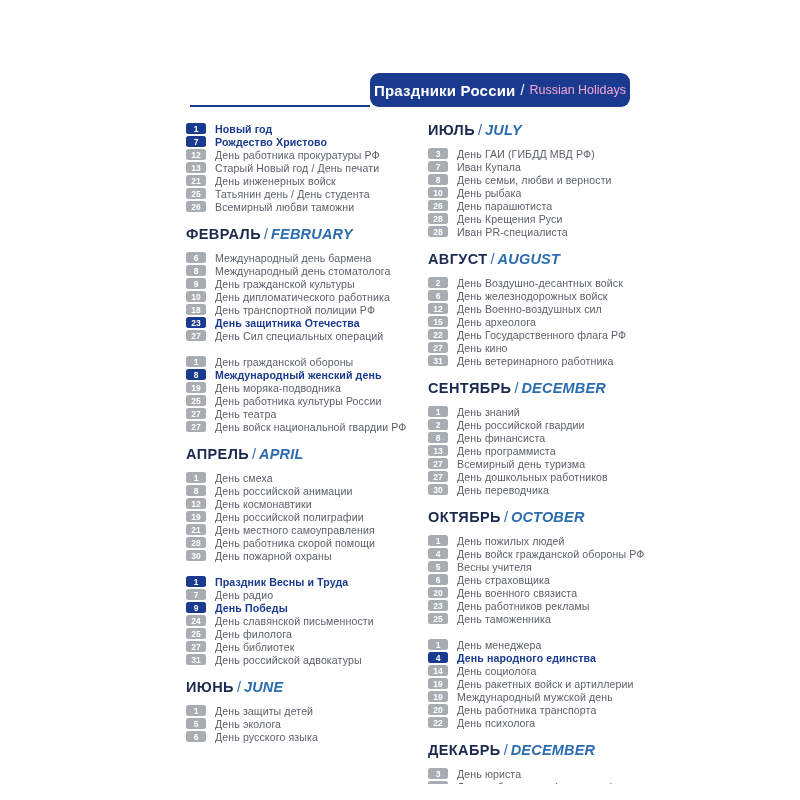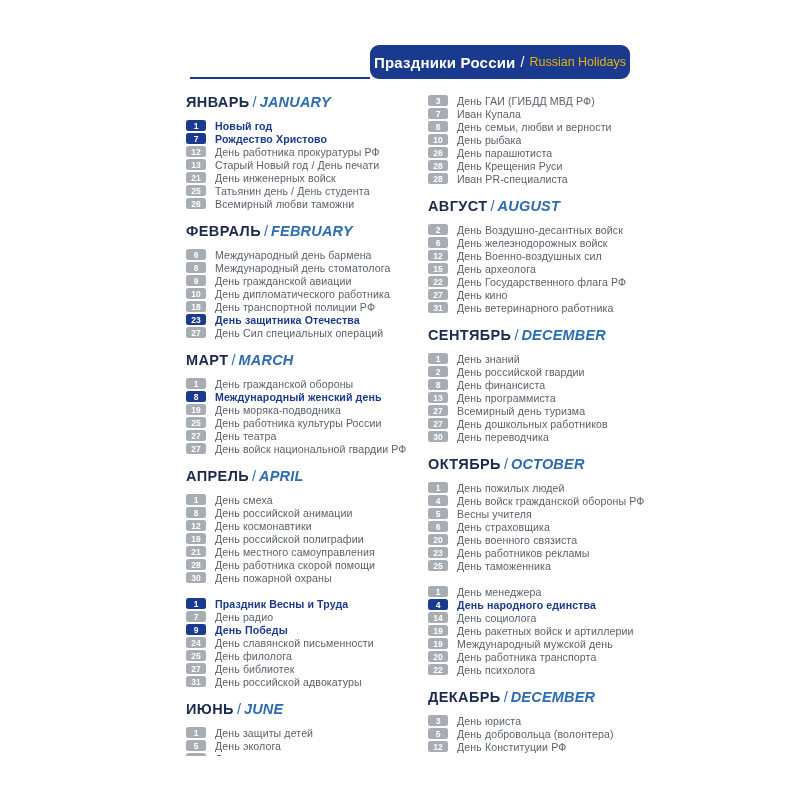--- a/index.html
+++ b/index.html
@@ -7,20 +7,21 @@
     padding: 0;
     background: #ffffff;
     font-family: "Liberation Sans", "DejaVu Sans", sans-serif;
   }
   .page {
     position: relative;
     width: 800px;
     height: 756px;
     background: #ffffff;
     overflow: hidden;
+    margin-top: 28px;
   }
   
   .header-row {
     display: flex;
     align-items: flex-end;
     margin: 45px 170px 0 190px;
   }
   .header-rule {
     flex: 1;
     height: 2px;
@@ -41,21 +42,21 @@
     font-weight: bold;
     font-size: 15px;
     letter-spacing: 0.2px;
   }
   .header-sep {
     color: #ffffff;
     font-size: 14px;
     margin: 0 5px;
   }
   .header-title-en {
-    color: #eab308;
+    color: #f9a8d4;
     font-size: 12.5px;
   }
   
   .columns {
     display: flex;
     margin: 15px 0 0 186px;
     gap: 36px;
   }
   .col { width: 206px; }
   .month { margin-bottom: 13px; }
@@ -124,21 +125,20 @@
     <div class="header-bar">
       <span class="header-title-ru">Праздники России</span>
       <span class="header-sep">/</span>
       <span class="header-title-en">Russian Holidays</span>
     </div>
   </div>
 
   <div class="columns">
     <div class="col">
         <section class="month">
-          <h2 class="month-title"><span class="mru">ЯНВАРЬ</span><span class="msep">/</span><span class="men">JANUARY</span></h2>
           <ul class="days">
             <li class="day-row hl">
               <span class="badge">1</span>
               <span class="label">Новый год</span>
             </li>
             <li class="day-row hl">
               <span class="badge">7</span>
               <span class="label">Рождество Христово</span>
             </li>
             <li class="day-row">
@@ -169,42 +169,41 @@
             <li class="day-row">
               <span class="badge">6</span>
               <span class="label">Международный день бармена</span>
             </li>
             <li class="day-row">
               <span class="badge">8</span>
               <span class="label">Международный день стоматолога</span>
             </li>
             <li class="day-row">
               <span class="badge">9</span>
-              <span class="label">День гражданской авиации</span>
+              <span class="label">День гражданской культуры</span>
             </li>
             <li class="day-row">
               <span class="badge">10</span>
               <span class="label">День дипломатического работника</span>
             </li>
             <li class="day-row">
               <span class="badge">18</span>
               <span class="label">День транспортной полиции РФ</span>
             </li>
             <li class="day-row hl">
               <span class="badge">23</span>
               <span class="label">День защитника Отечества</span>
             </li>
             <li class="day-row">
               <span class="badge">27</span>
               <span class="label">День Сил специальных операций</span>
             </li>
           </ul>
         </section>
         <section class="month">
-          <h2 class="month-title"><span class="mru">МАРТ</span><span class="msep">/</span><span class="men">MARCH</span></h2>
           <ul class="days">
             <li class="day-row">
               <span class="badge">1</span>
               <span class="label">День гражданской обороны</span>
             </li>
             <li class="day-row hl">
               <span class="badge">8</span>
               <span class="label">Международный женский день</span>
             </li>
             <li class="day-row">
@@ -303,20 +302,21 @@
             </li>
             <li class="day-row">
               <span class="badge">6</span>
               <span class="label">День русского языка</span>
             </li>
           </ul>
         </section>
       </div>
     <div class="col">
         <section class="month">
+          <h2 class="month-title"><span class="mru">ИЮЛЬ</span><span class="msep">/</span><span class="men">JULY</span></h2>
           <ul class="days">
             <li class="day-row">
               <span class="badge">3</span>
               <span class="label">День ГАИ (ГИБДД МВД РФ)</span>
             </li>
             <li class="day-row">
               <span class="badge">7</span>
               <span class="label">Иван Купала</span>
             </li>
             <li class="day-row">

